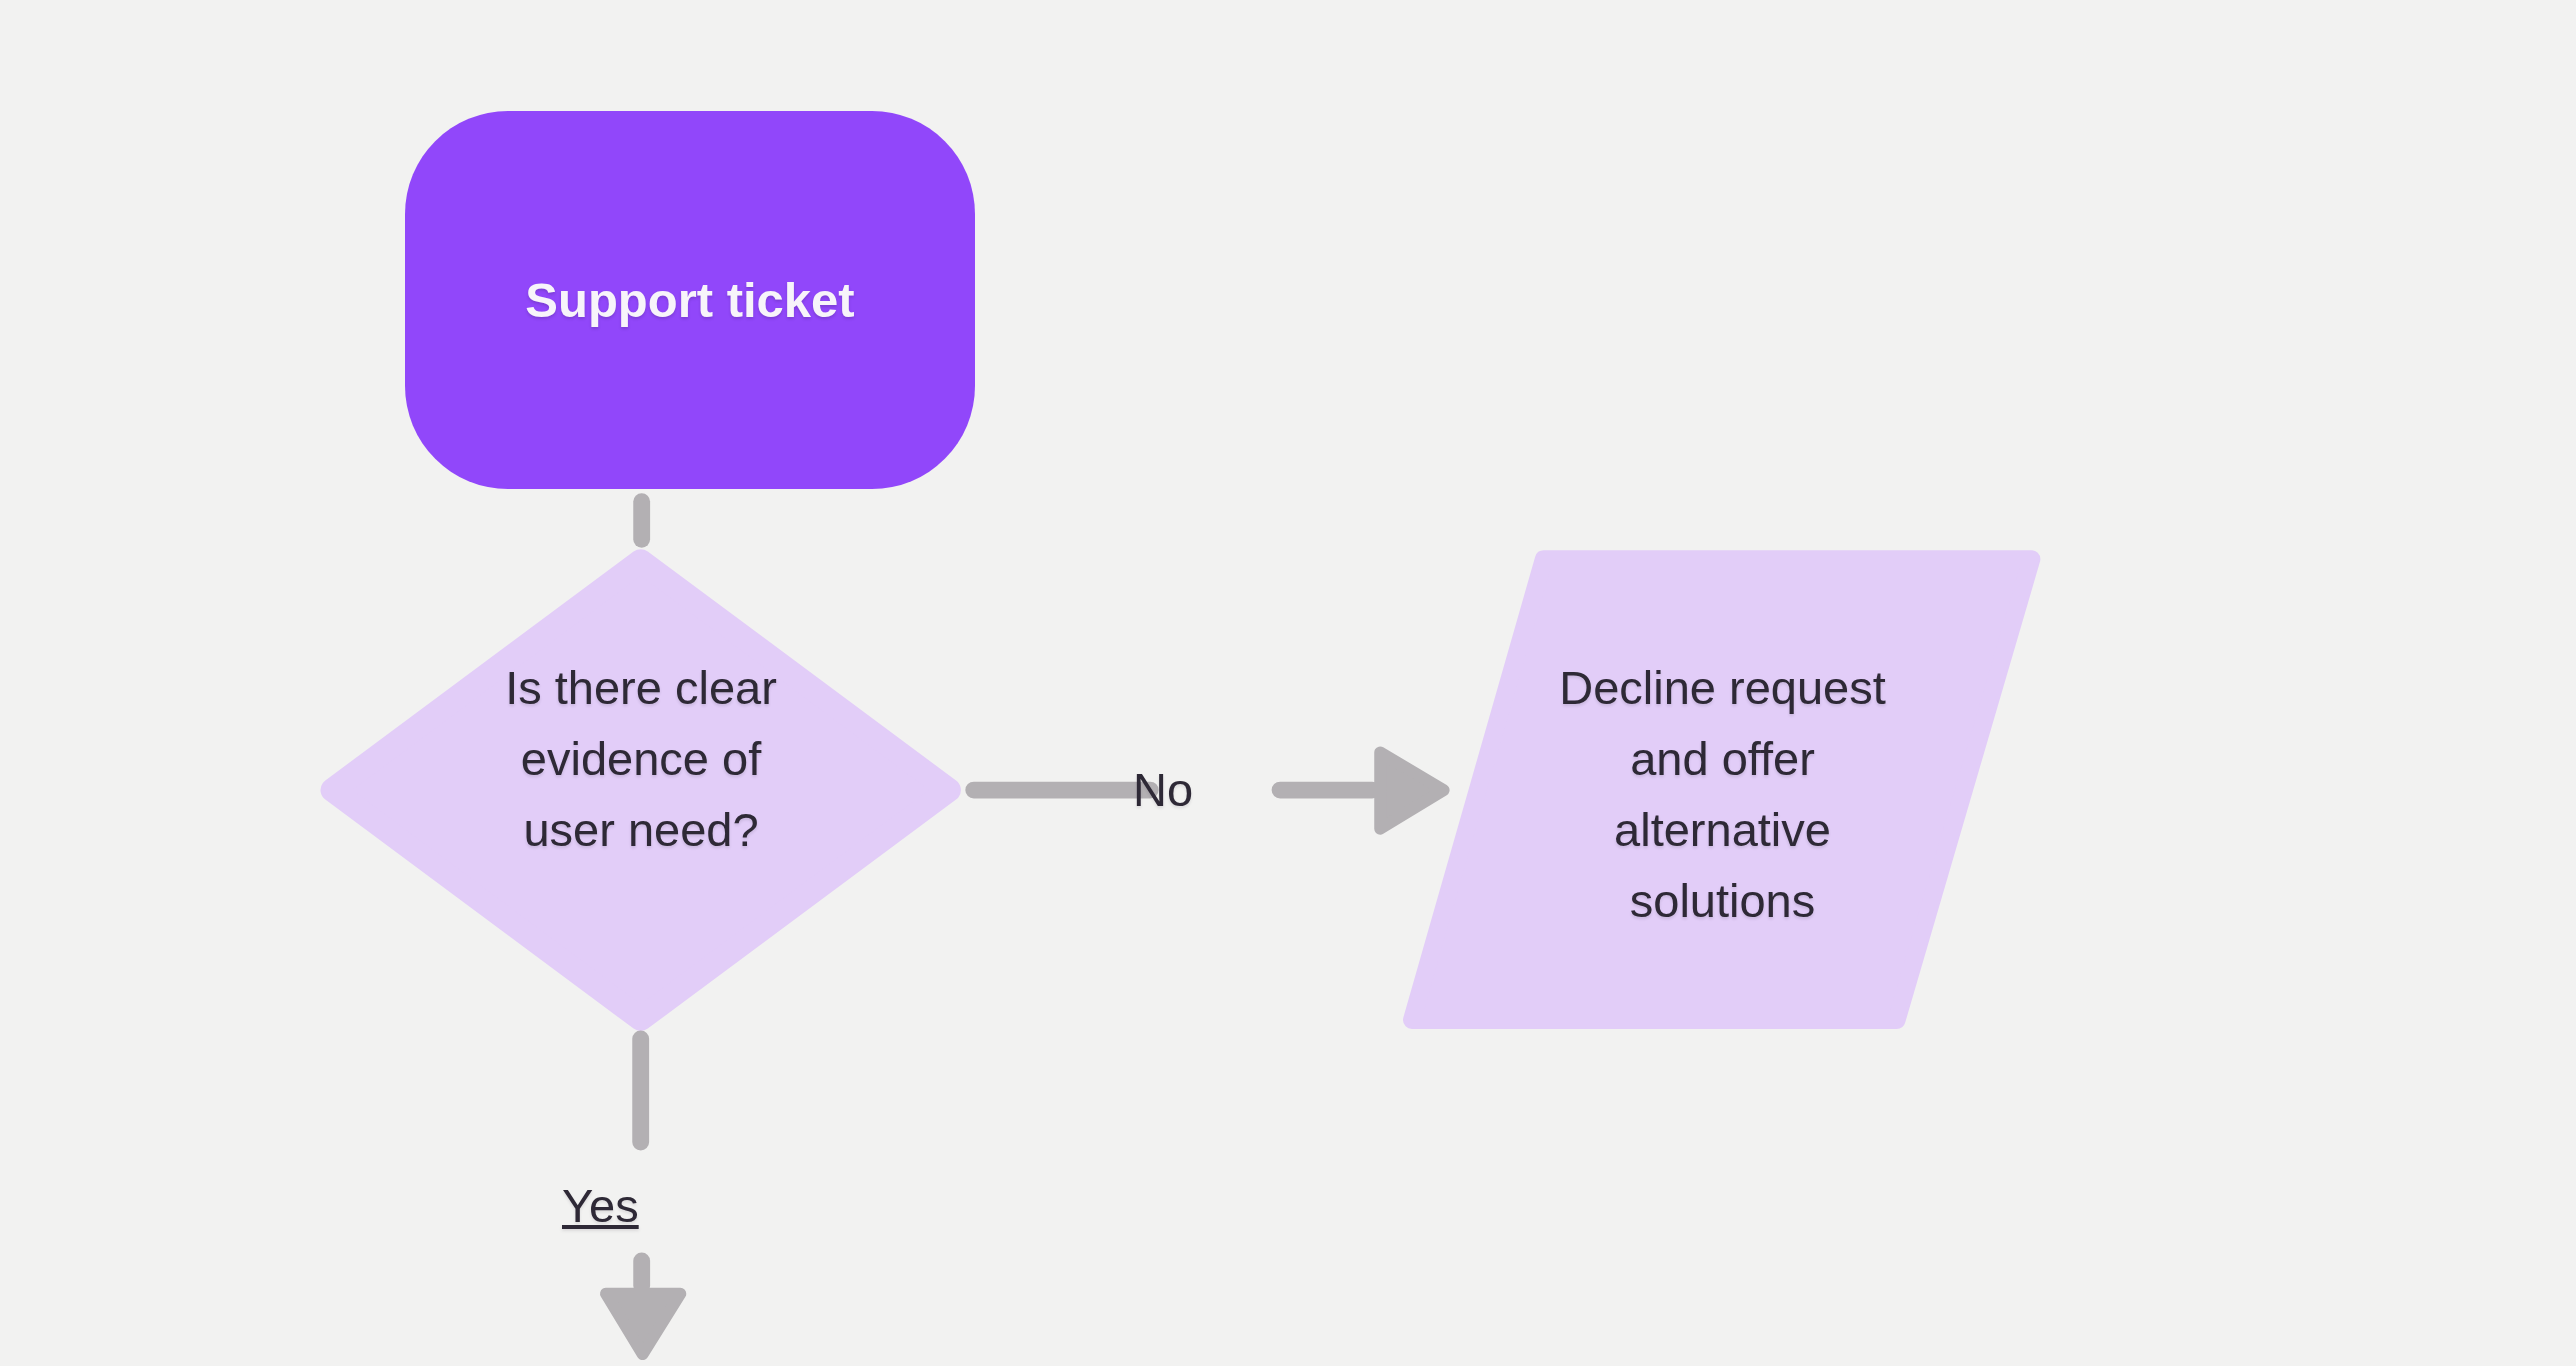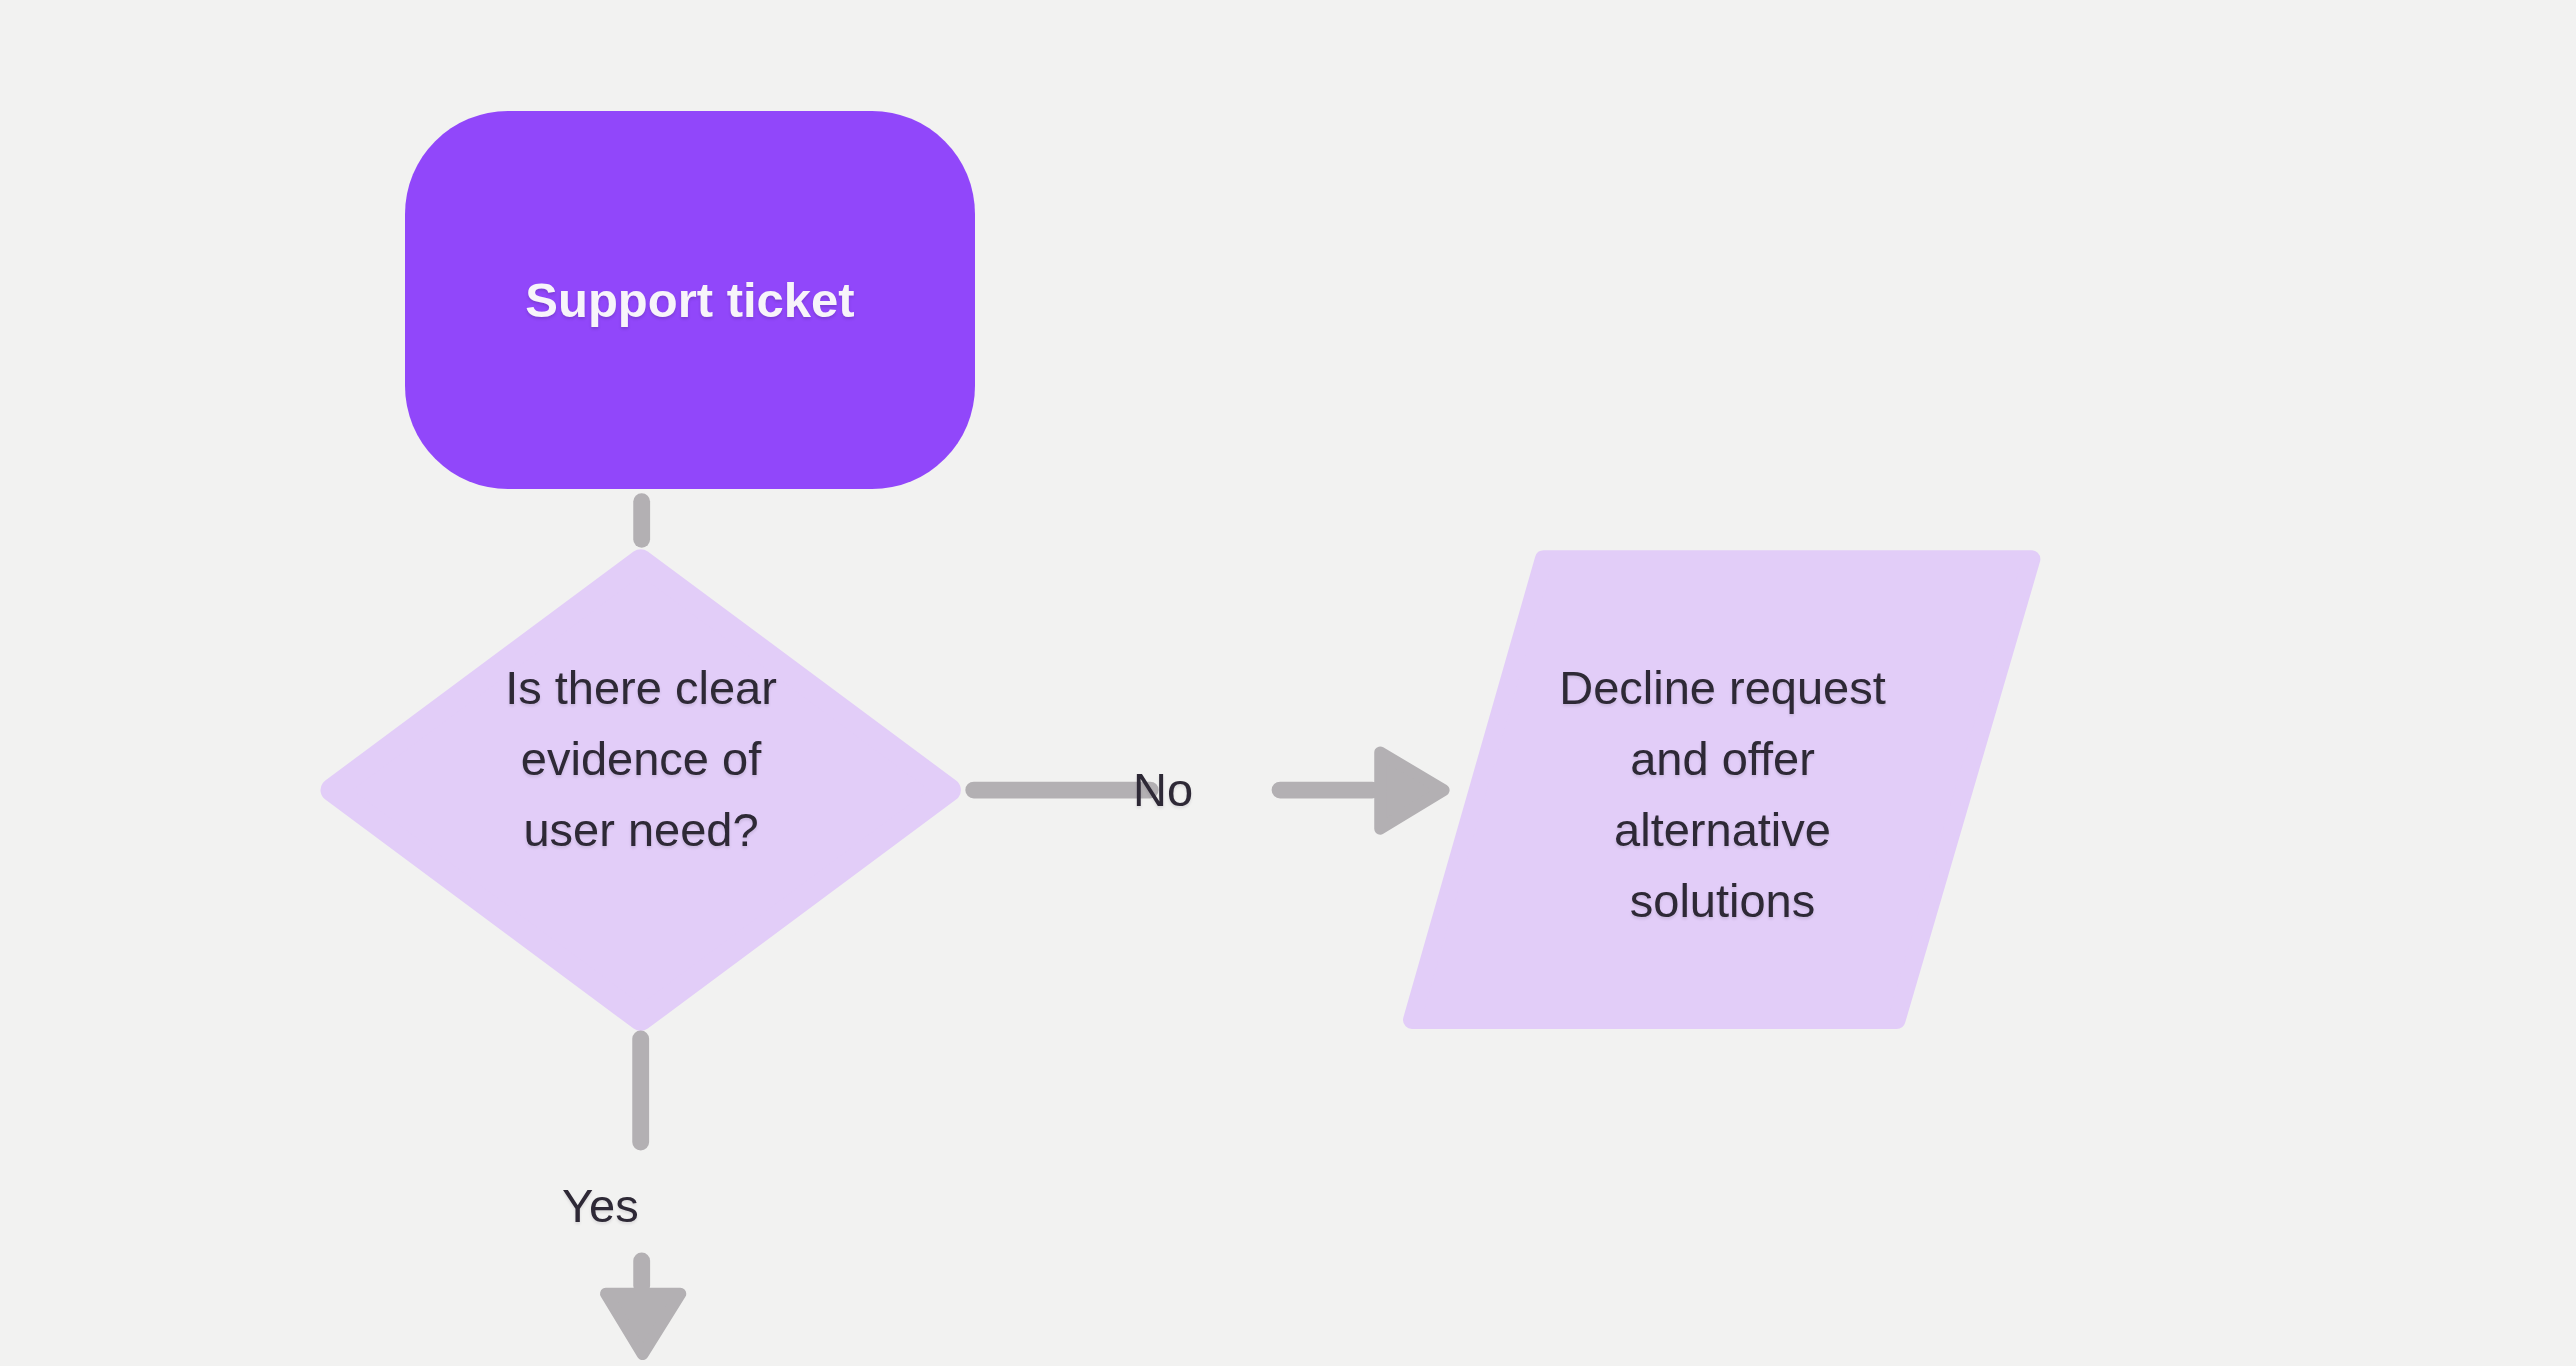--- a/index.html
+++ b/index.html
@@ -90,21 +90,21 @@
   .edge-label{
     position:absolute;
     width:159px;
     text-align:left;
     color:var(--dark-text);
     font-size:47px;
     line-height:50px;
     text-shadow:0 2px 3px rgba(46,41,54,0.12);
   }
   .edge-label-no{ left:1133px; top:765px; }
-  .edge-label-yes{ left:562px; top:1181px; }
+  .edge-label-yes{ left:562px; top:1181px;text-decoration:underline; }
 </style>
 </head>
 <body>
 
 <div class="canvas">
 
   <svg class="layer" viewBox="0 0 2598 1378">
 
     <line class="connector" x1="647" y1="506" x2="647" y2="544"></line>
 

